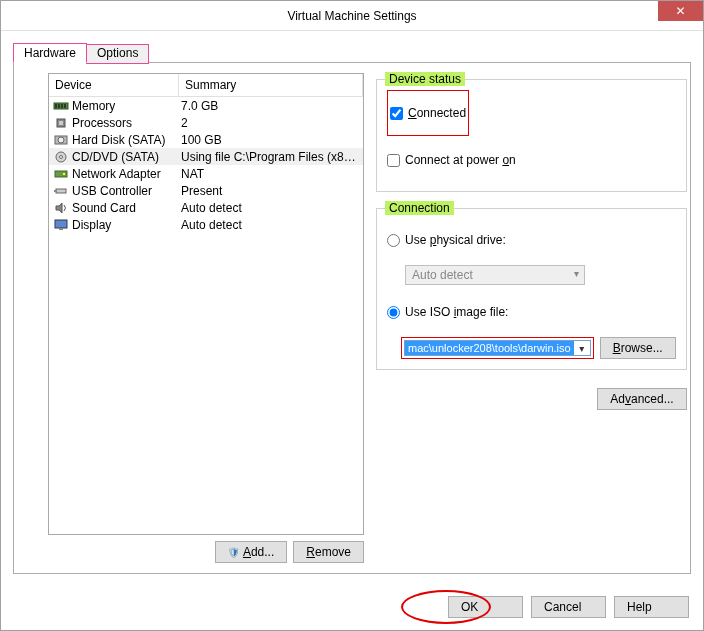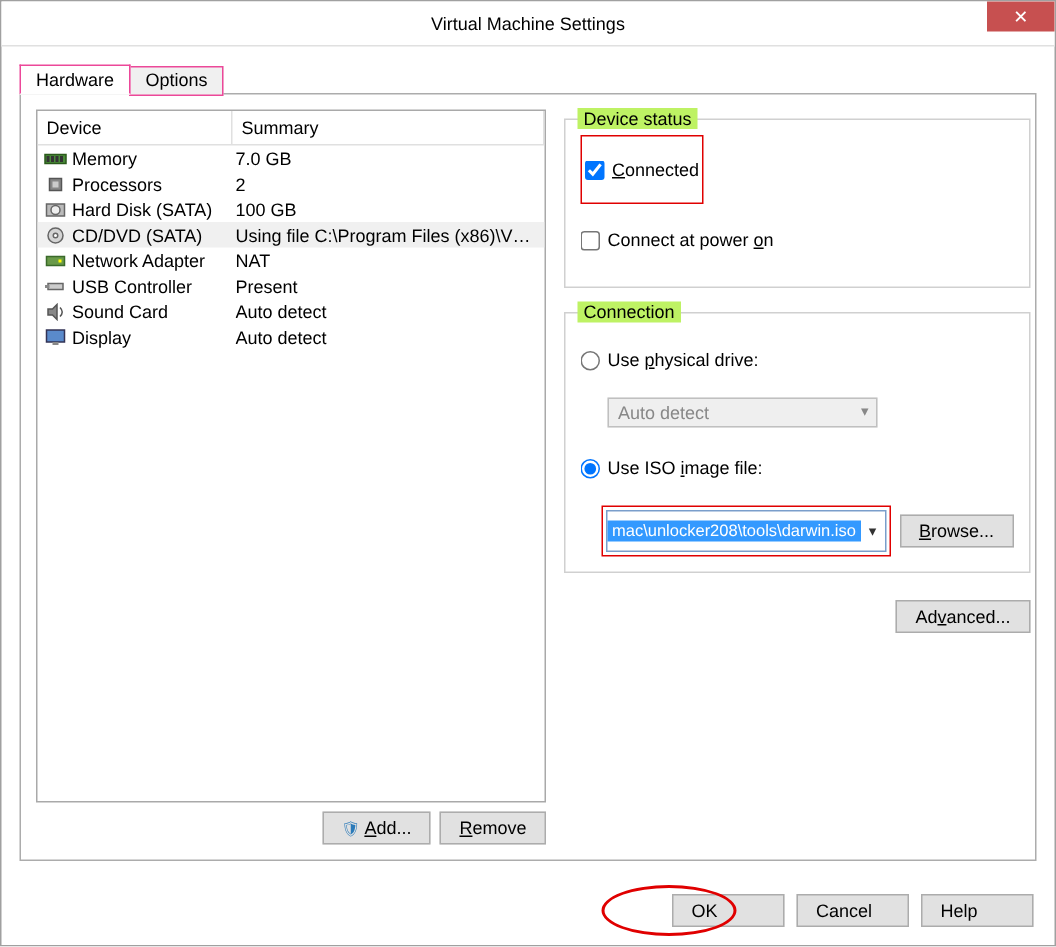--- a/index.html
+++ b/index.html
@@ -90,20 +90,21 @@
 .left-col {
   width: 340px;
   display: flex;
   flex-direction: column;
 }
 .device-list {
   border: 1px solid #a9a9a9;
   flex: 1;
   background: #fff;
   overflow: hidden;
+  margin-left: 24px;
 }
 .list-header {
   display: flex;
   border-bottom: 1px solid #e0e0e0;
   font-size: 12px;
 }
 .list-header .col {
   padding: 4px 6px;
   border-right: 1px solid #e0e0e0;
 }
@@ -200,21 +201,21 @@
 .iso-field {
   border: 1.5px solid #e00000;
   padding: 2px;
   display: flex;
 }
 .iso-inner {
   border: 1px solid #7a9ecb;
   background: #fff;
   display: flex;
   align-items: center;
-  height: 28px;
+  height: 16px;
 }
 .iso-text {
   background: #3399ff;
   color: #fff;
   padding: 1px 3px;
   font-size: 11px;
   white-space: nowrap;
 }
 .iso-arrow {
   width: 16px;

